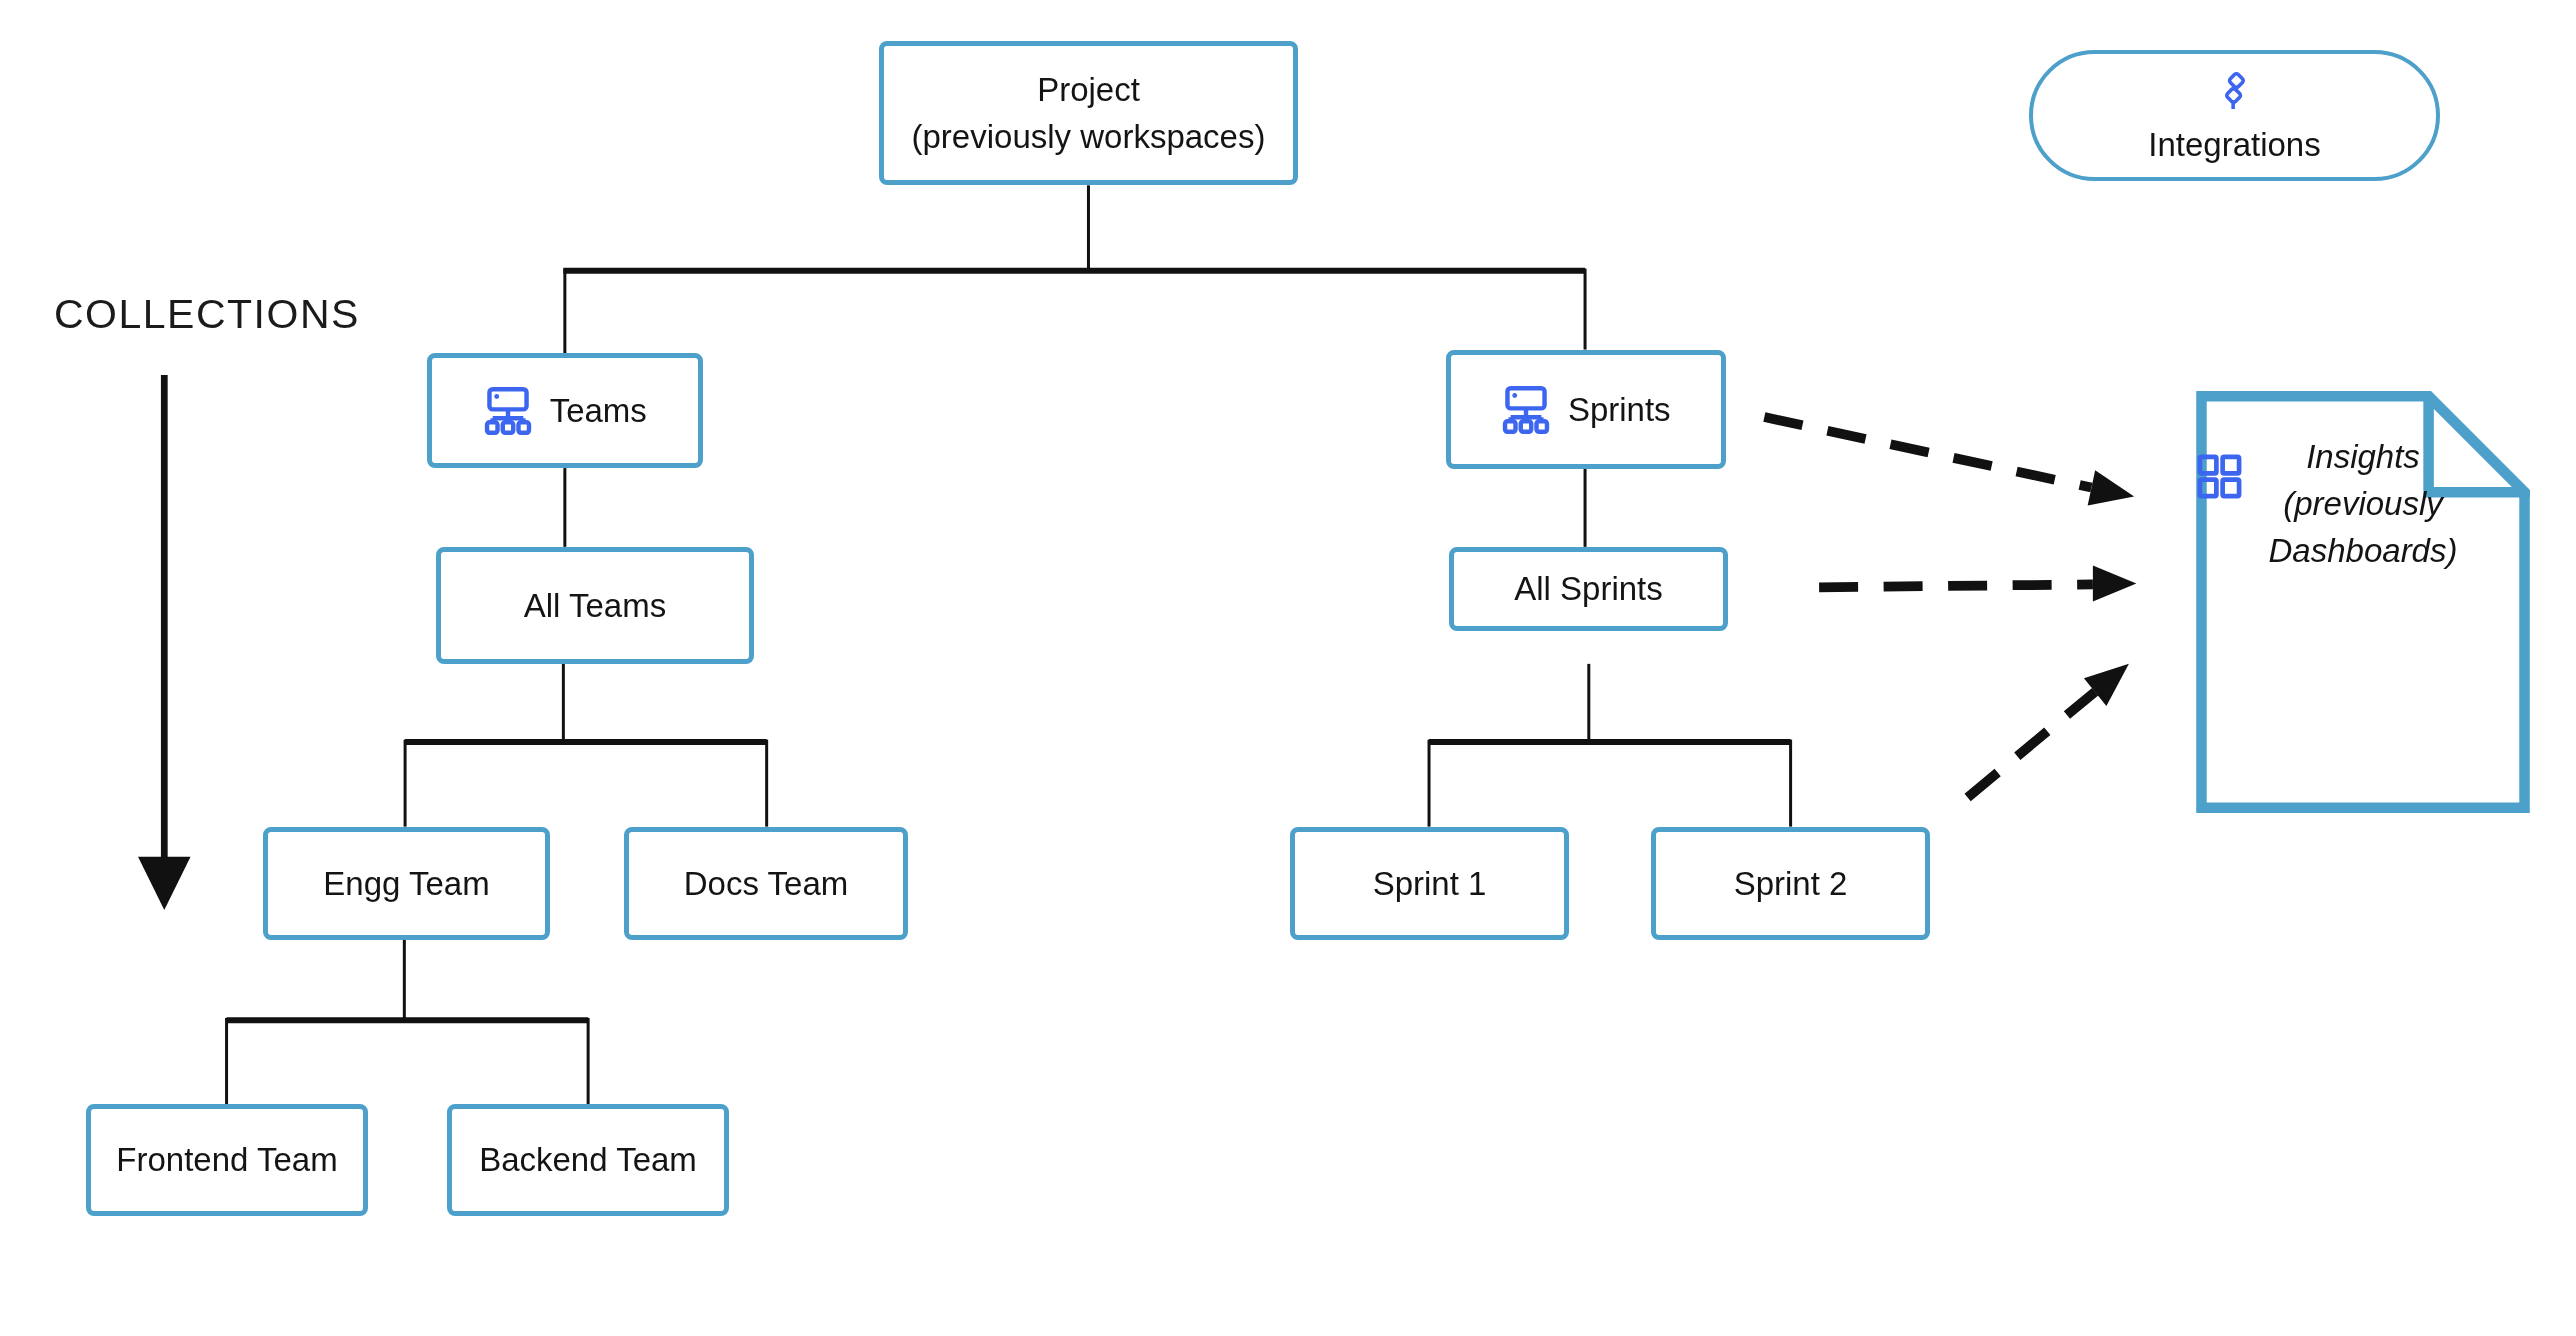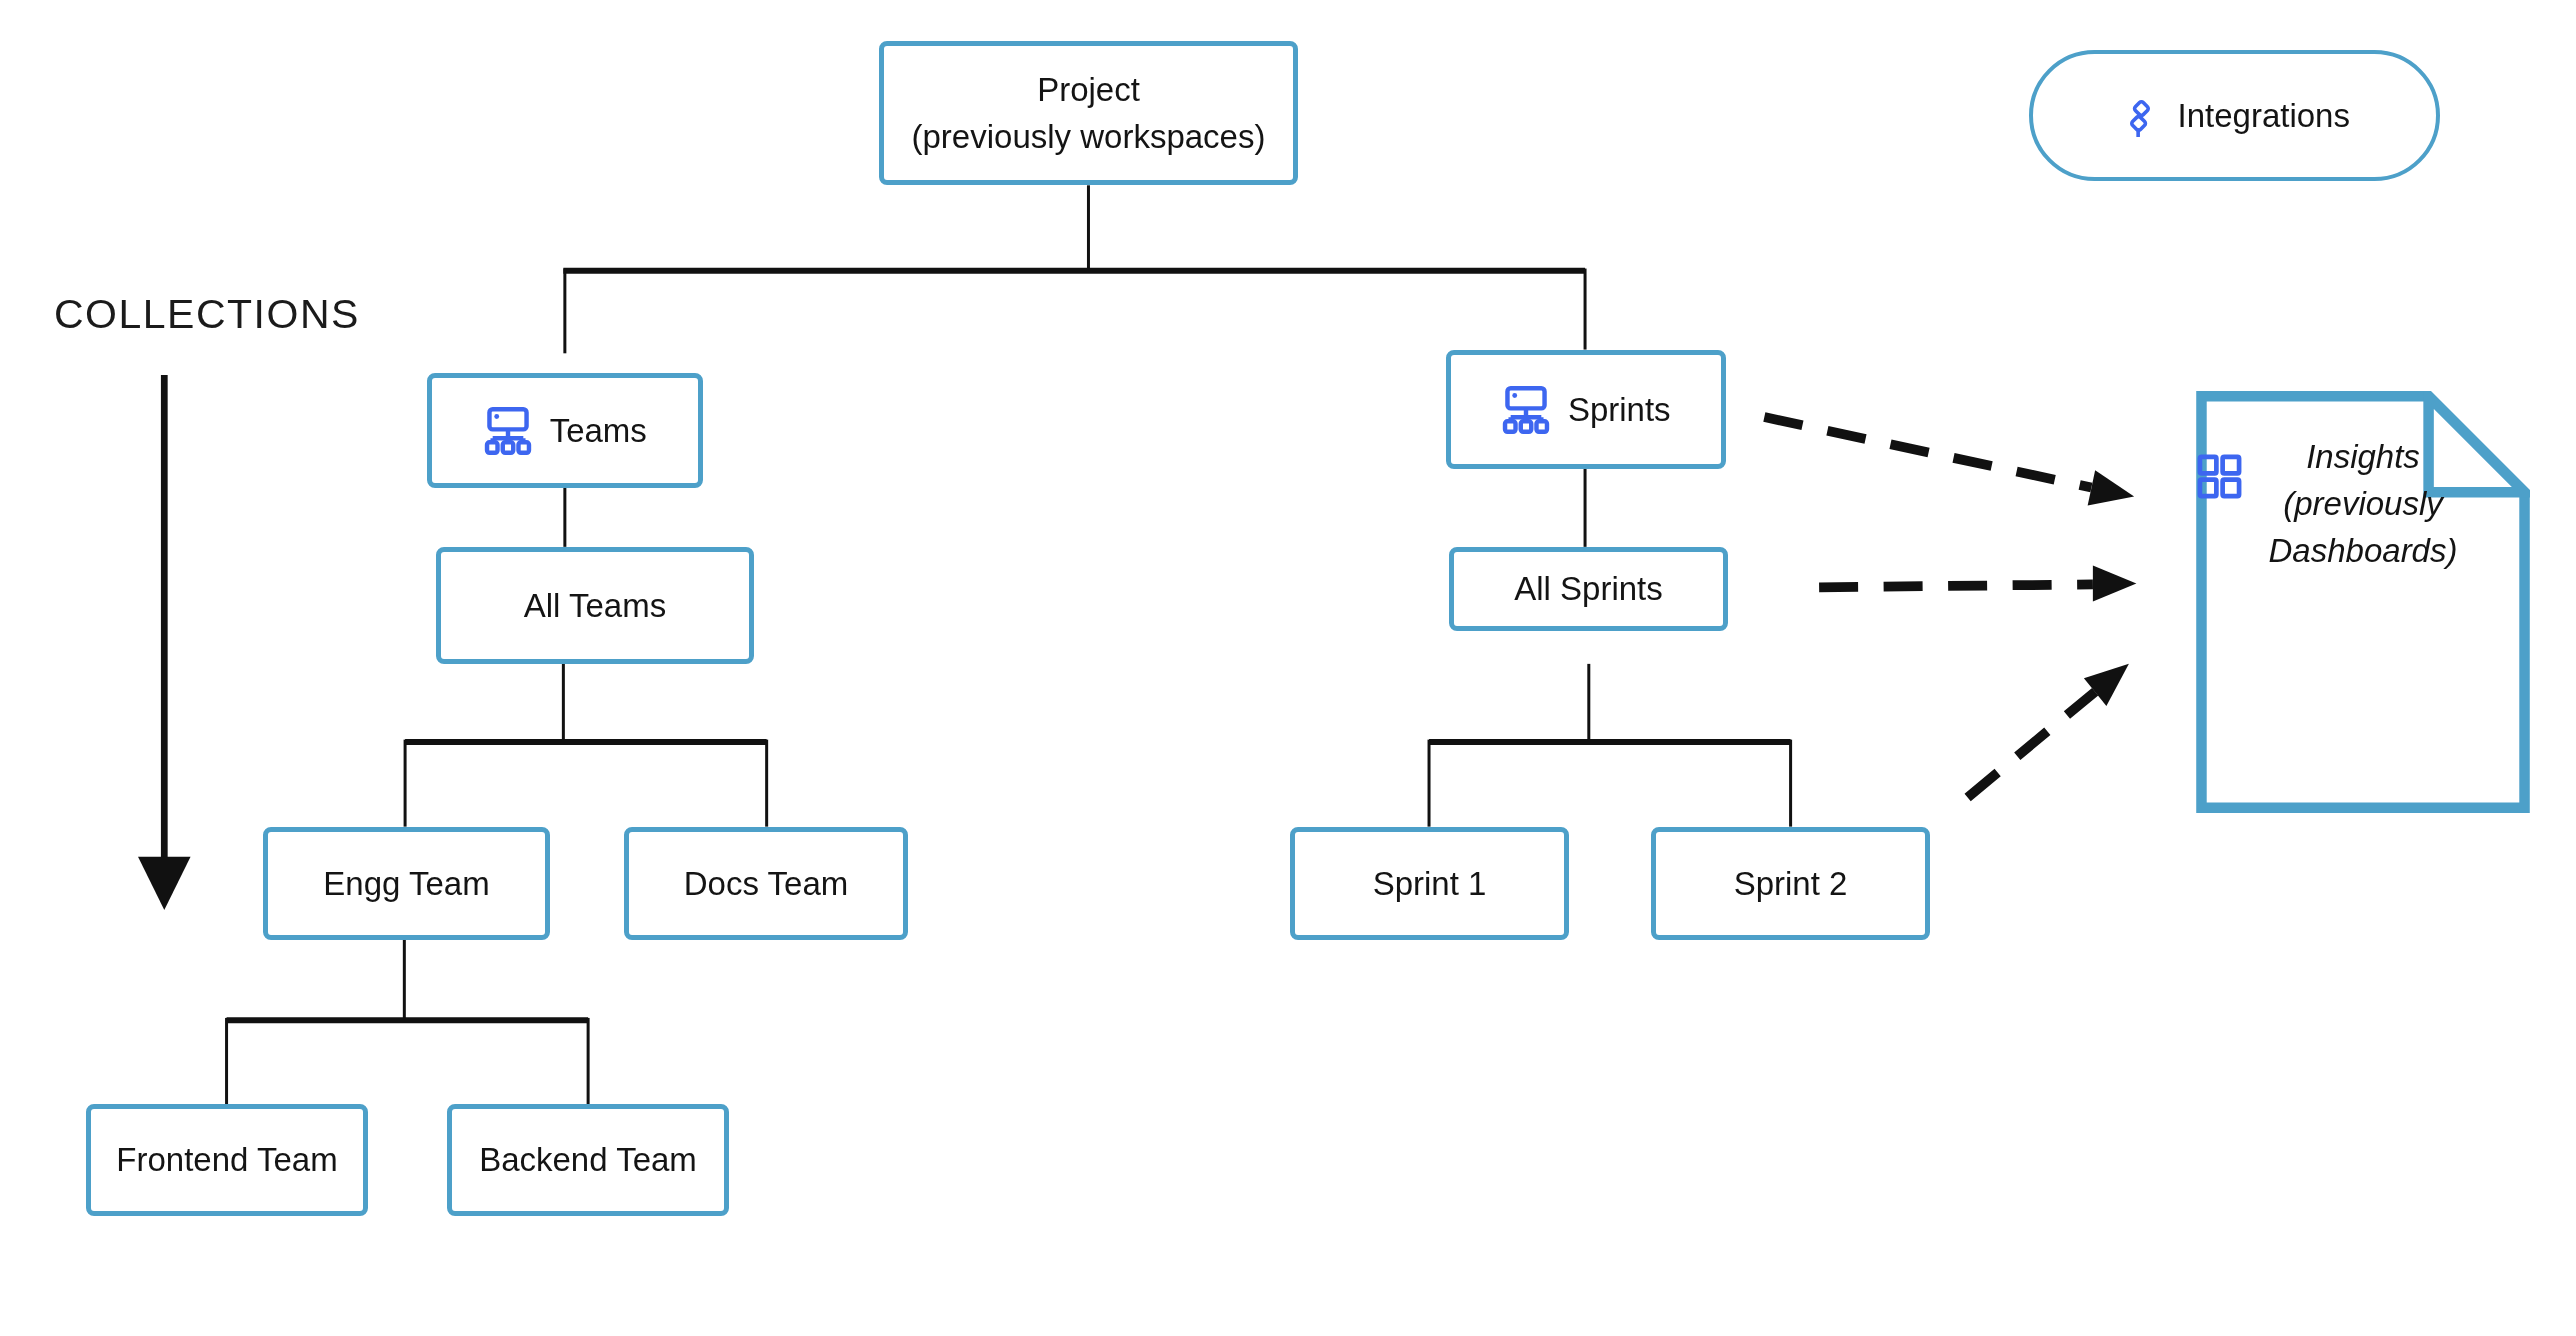--- a/index.html
+++ b/index.html
@@ -18,21 +18,21 @@
   .coll-arrow { stroke:var(--line,#111); stroke-width:9; fill:none; }
 
   .node {
     position:absolute; box-sizing:border-box; background:#fff;
     border:5.3px solid var(--accent,#4DA0C9); border-radius:8px;
     display:flex; align-items:center; justify-content:center; gap:16.5px;
     font-size:33px; text-align:center;
   }
   .node .label { white-space:nowrap; }
   .node.multiline { flex-direction:column; gap:0; line-height:47px; }
-  .pill { border-radius:69px; border-width:4.5px; }
+  .pill { border-radius:69px; border-width:4.5px;flex-direction:column; }
 
   .collections-label {
     position:absolute; left:54px; top:291px;
     font-size:41px; letter-spacing:1.5px; color:#1b1b1b;
   }
 
   .icon-stroke { stroke:var(--icon-blue,#3D66F0); fill:none; }
   .icon-fill { fill:var(--icon-blue,#3D66F0); stroke:none; }
 
   .doc { position:absolute; left:2196px; top:391px; width:334px; height:422px;font-style:italic; }
@@ -110,21 +110,21 @@
     <svg width="42" height="42" viewBox="0 0 64 64">
       <g class="icon-stroke" stroke-width="5.5" stroke-linecap="round" transform="rotate(-45 32 32)">
         <rect x="14" y="30" width="17" height="17" rx="4"></rect>
         <rect x="33" y="17" width="17" height="17" rx="4"></rect>
         <path d="M8 52 L15 45"></path>
       </g>
     </svg>
     <span class="label">Integrations</span>
   </div>
 
-  <div class="node" style="left:427px; top:353px; width:276px; height:115px;margin-top:20px;">
+  <div class="node" style="left:427px; top:353px; width:276px; height:115px;">
     <svg width="50" height="50" viewBox="0 0 60 62">
       <g class="icon-stroke" stroke-width="5.5" stroke-linejoin="round">
         <rect x="7" y="4" width="46" height="25" rx="4"></rect>
         <path d="M30 29 V40 M11 40 H49 M11 40 V45 M30 40 V45 M49 40 V45"></path>
         <rect x="4" y="45" width="13" height="13" rx="3"></rect>
         <rect x="23.5" y="45" width="13" height="13" rx="3"></rect>
         <rect x="43" y="45" width="13" height="13" rx="3"></rect>
       </g>
       <circle class="icon-fill" cx="16" cy="13" r="3"></circle>
     </svg>

